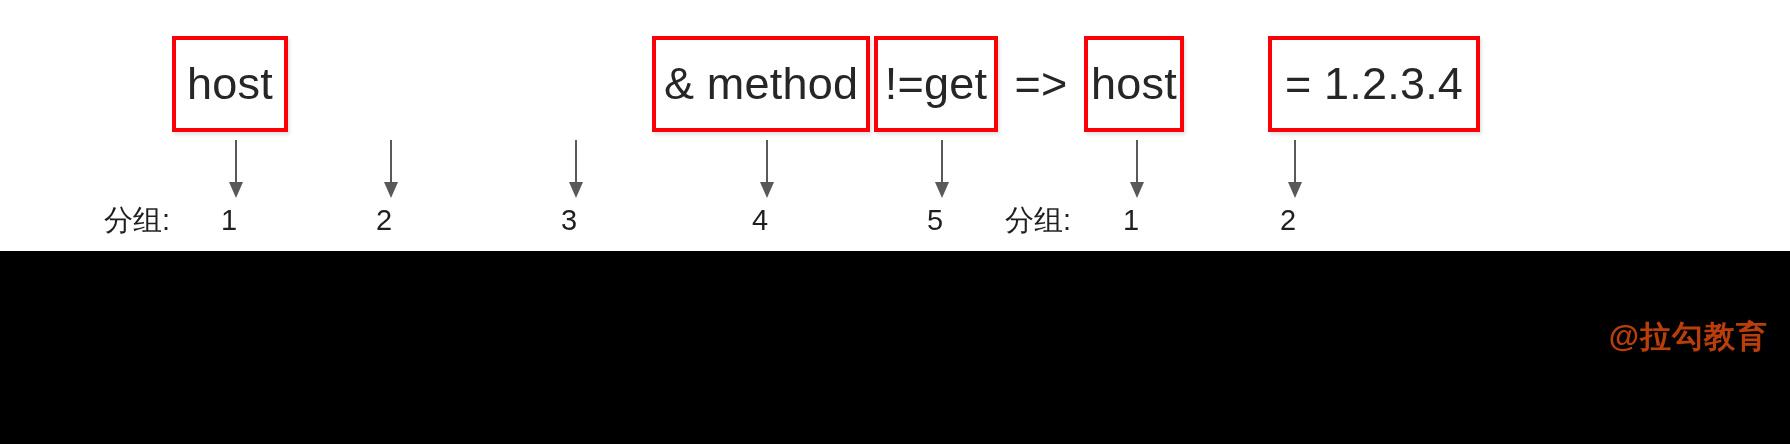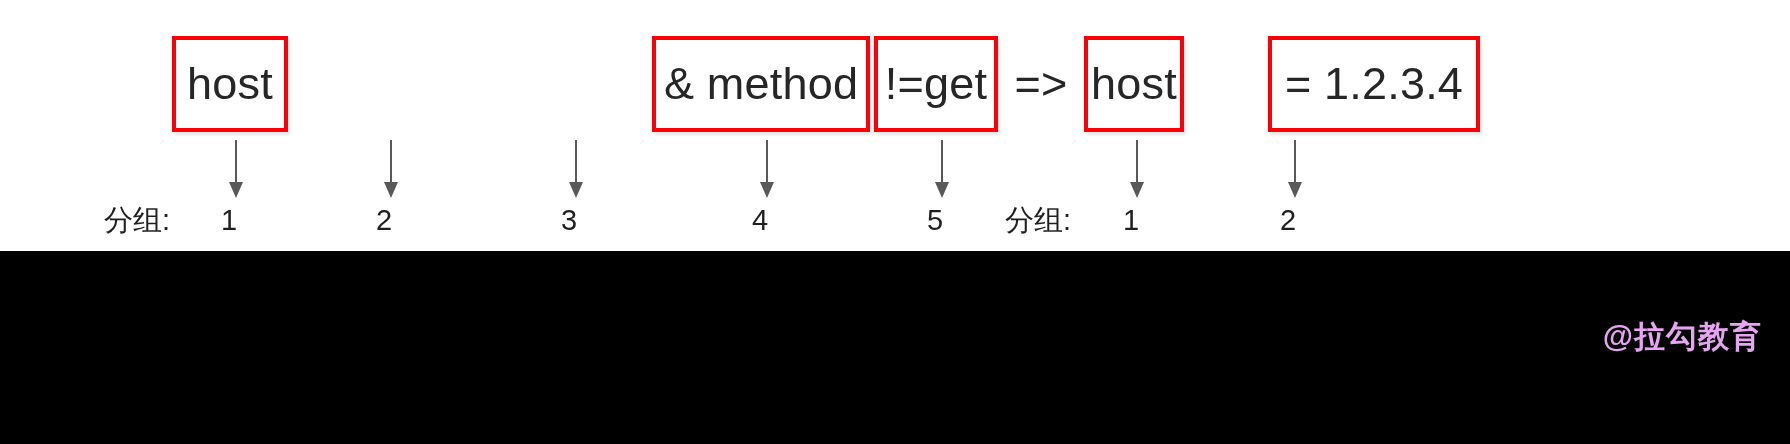--- a/index.html
+++ b/index.html
@@ -111,23 +111,23 @@
   .lower-band {
     position: absolute;
     left: 0;
     top: 251px;
     width: 1790px;
     height: 193px;
     background: #000000;
   }
   .watermark {
     position: absolute;
-    right: 28px;
+    right: 22px;
     bottom: 86px;
-    color: #f0abfc;
+    color: #c2410c;
     font-size: 31px;
     font-weight: bold;
     letter-spacing: 1px;
     white-space: pre;
     opacity: 0.96;
     text-align: center;
   }
 </style>
 </head>
 <body>

